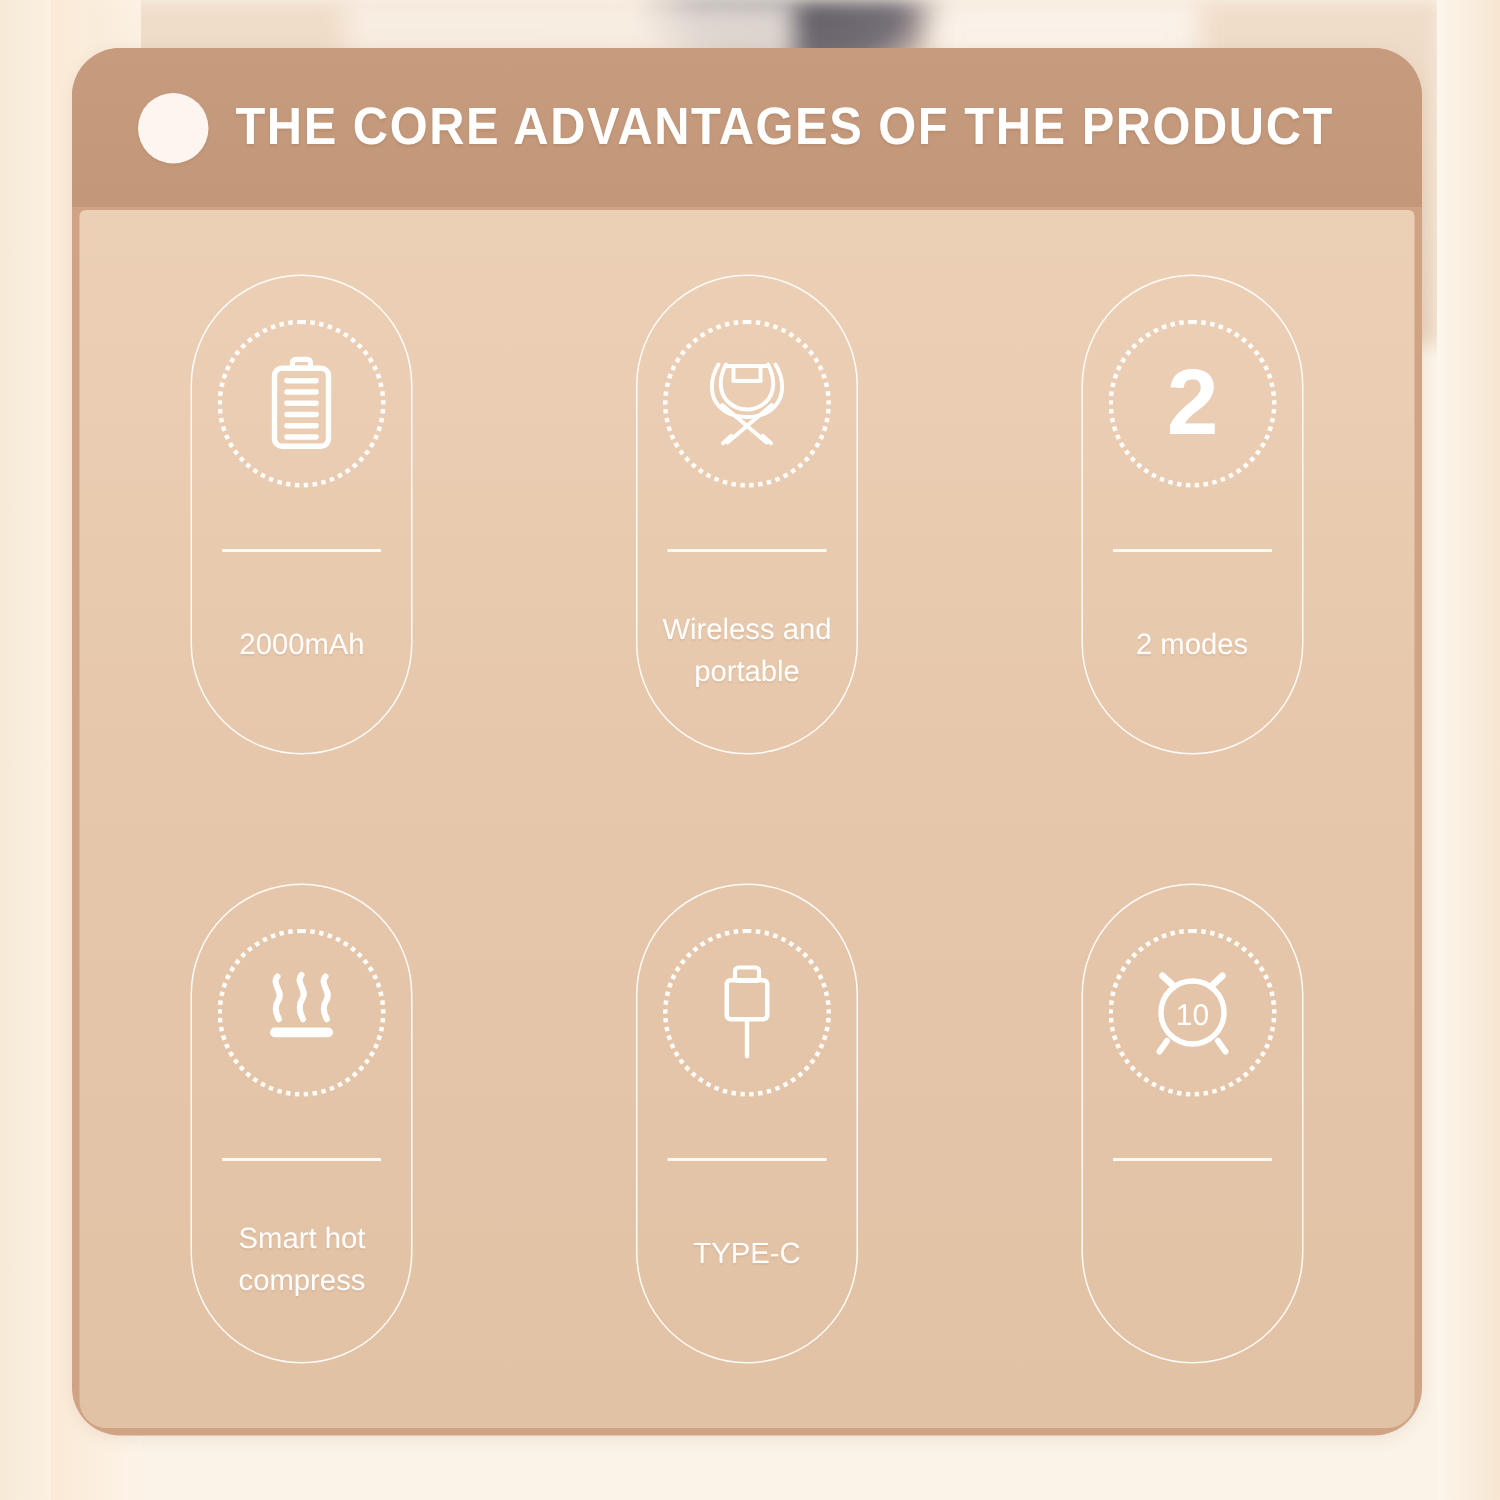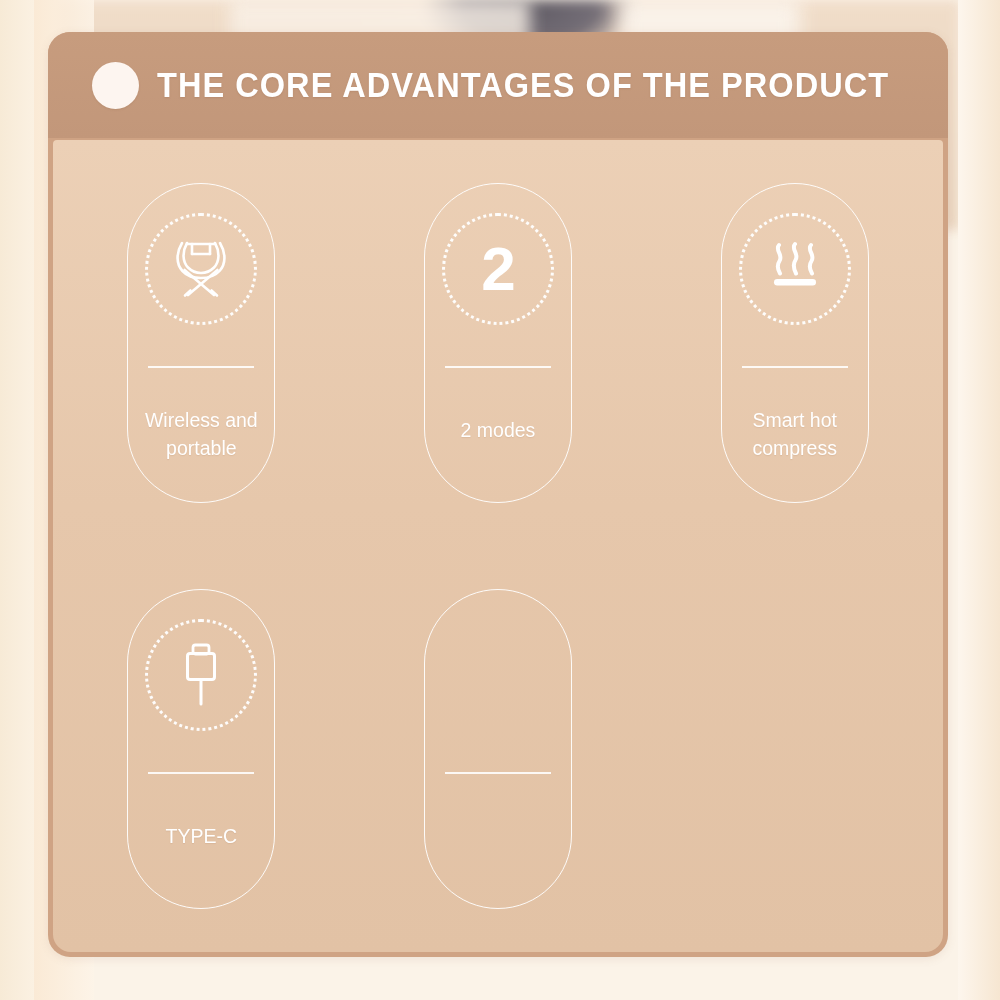--- a/index.html
+++ b/index.html
@@ -24,21 +24,21 @@
     filter:blur(6px);opacity:.95;}
   .bg-photo2{position:absolute;left:230px;top:0;width:300px;height:120px;
     background:linear-gradient(180deg,#fbf4ec 0%,#f2e2d2 100%);filter:blur(8px);opacity:.8;}
   .bg-photo3{position:absolute;left:620px;top:0;width:180px;height:160px;
     background:linear-gradient(180deg,#fdf8f2 0%,#f4e6d8 100%);filter:blur(9px);opacity:.85;}
   .bg-warm-l{position:absolute;left:34px;top:0;width:60px;height:1000px;
     background:linear-gradient(90deg,#fae8d2 0%,#fdf4e8 100%);opacity:.85;}
 
   
   .panel{position:absolute;left:48px;top:32px;width:900px;height:925px;
-    border-radius:22px;overflow:hidden;
+    border-radius:32px;overflow:hidden;
     background:#cfa384;
     box-shadow:0 2px 10px rgba(150,110,80,.12);}
   .panel-header{position:absolute;left:0;top:0;width:900px;height:106px;
     background:linear-gradient(180deg,#c79c7e 0%,#c2977a 100%);
     display:flex;align-items:center;}
   .bullet{width:47px;height:47px;border-radius:50%;background:#fdf5f0;
     margin-left:44px;flex:none;box-shadow:0 1px 2px rgba(140,100,70,.18);}
   .panel-title{margin-left:18px;color:#ffffff;
     font-size:35px;font-weight:700;letter-spacing:1.1px;
     transform:scaleX(.93);transform-origin:left center;
@@ -94,20 +94,41 @@
 
     <div class="panel-header">
       <div class="bullet"></div>
       <div class="panel-title">THE CORE ADVANTAGES OF THE PRODUCT</div>
     </div>
 
     <div class="panel-body"></div>
 
     <div class="grid">
 
+      <div class="cell">
+        <div class="card">
+          <div class="icon-wrap">
+            <div class="dotted-ring"></div>
+            <div class="icon-inner">
+              <svg width="46" height="62" viewBox="0 0 46 62" fill="none">
+                <rect x="17" y="1.6" width="12" height="6" rx="2" stroke="#fff" stroke-width="3.4"></rect>
+                <rect x="5" y="7.5" width="36" height="52" rx="5" stroke="#fff" stroke-width="3.6"></rect>
+                <rect x="11.5" y="14" width="23" height="3.6" rx="1.6" fill="#fff"></rect>
+                <rect x="11.5" y="21.5" width="23" height="3.6" rx="1.6" fill="#fff"></rect>
+                <rect x="11.5" y="29" width="23" height="3.6" rx="1.6" fill="#fff"></rect>
+                <rect x="11.5" y="36.5" width="23" height="3.6" rx="1.6" fill="#fff"></rect>
+                <rect x="11.5" y="44" width="23" height="3.6" rx="1.6" fill="#fff"></rect>
+                <rect x="11.5" y="51.5" width="23" height="3.6" rx="1.6" fill="#fff"></rect>
+              </svg>
+            </div>
+          </div>
+          <div class="divider"></div>
+          <div class="card-label one-line">2000mAh</div>
+        </div>
+      </div>
 
       <div class="cell">
         <div class="card">
           <div class="icon-wrap">
             <div class="dotted-ring"></div>
             <div class="icon-inner">
               <svg width="66" height="64" viewBox="0 0 66 64" fill="none" stroke="#fff" stroke-width="2.6" stroke-linecap="round" stroke-linejoin="round">
                 <path d="M14 6 C8 16 8 27 14.5 34 C19 39 25 41 33 41 C41 41 47 39 51.5 34 C58 27 58 16 52 6"></path>
                 <path d="M19 6 C14 15 14.5 25 20 30.5 C24 34.5 28 36 33 36 C38 36 42 34.5 46 30.5 C51.5 25 52 15 47 6"></path>
                 <path d="M19 7 L47 7"></path>
@@ -175,19 +196,32 @@
               </svg>
             </div>
           </div>
           <div class="divider"></div>
           <div class="card-label one-line">TYPE-C</div>
         </div>
       </div>
 
       <div class="cell">
         <div class="card">
+          <div class="icon-wrap">
+            <div class="dotted-ring"></div>
+            <div class="icon-inner">
+              <svg width="64" height="62" viewBox="0 0 64 62" fill="none" stroke="#fff" stroke-linecap="round" stroke-linejoin="round">
+                <circle cx="32" cy="31" r="21" stroke-width="3.6"></circle>
+                <path d="M12 6.5 L18.5 12.5" stroke-width="4.4"></path>
+                <path d="M52 6.5 L45.5 12.5" stroke-width="4.4"></path>
+                <path d="M15 50 L10 57" stroke-width="4"></path>
+                <path d="M49 50 L54 57" stroke-width="4"></path>
+                <text x="32" y="39.5" text-anchor="middle" font-family="Liberation Sans, sans-serif" font-size="20" fill="#fff" stroke="none">10</text>
+              </svg>
+            </div>
+          </div>
           <div class="divider"></div>
         </div>
       </div>
 
     </div>
   </div>
 </div>
 
 </body></html>

